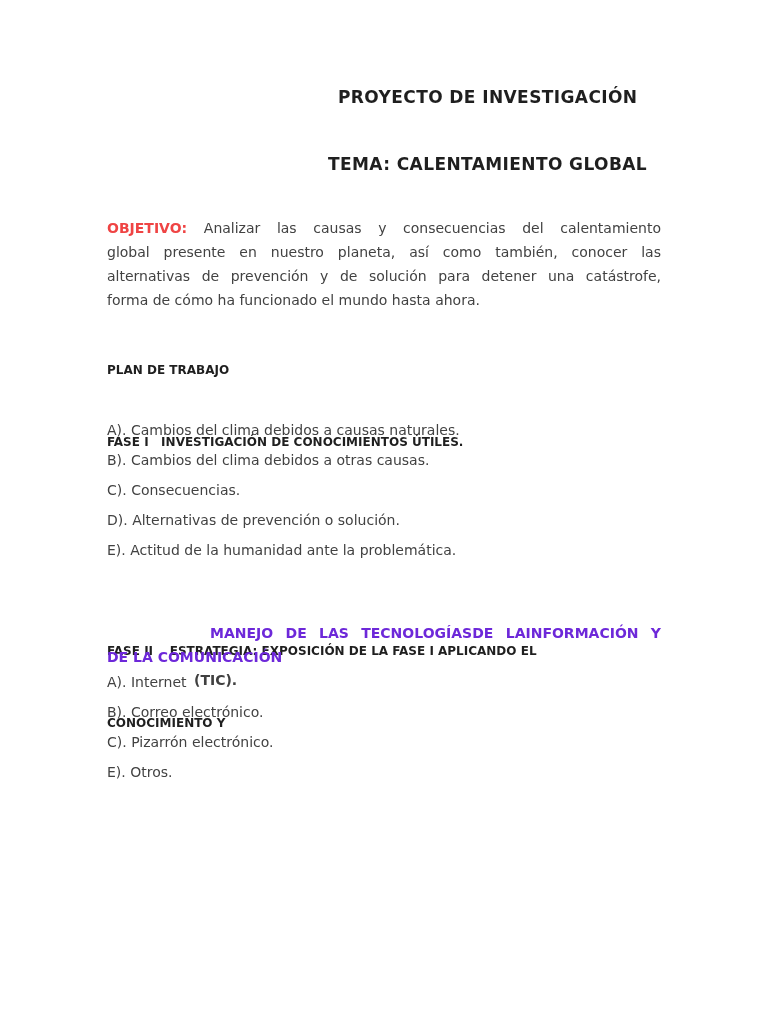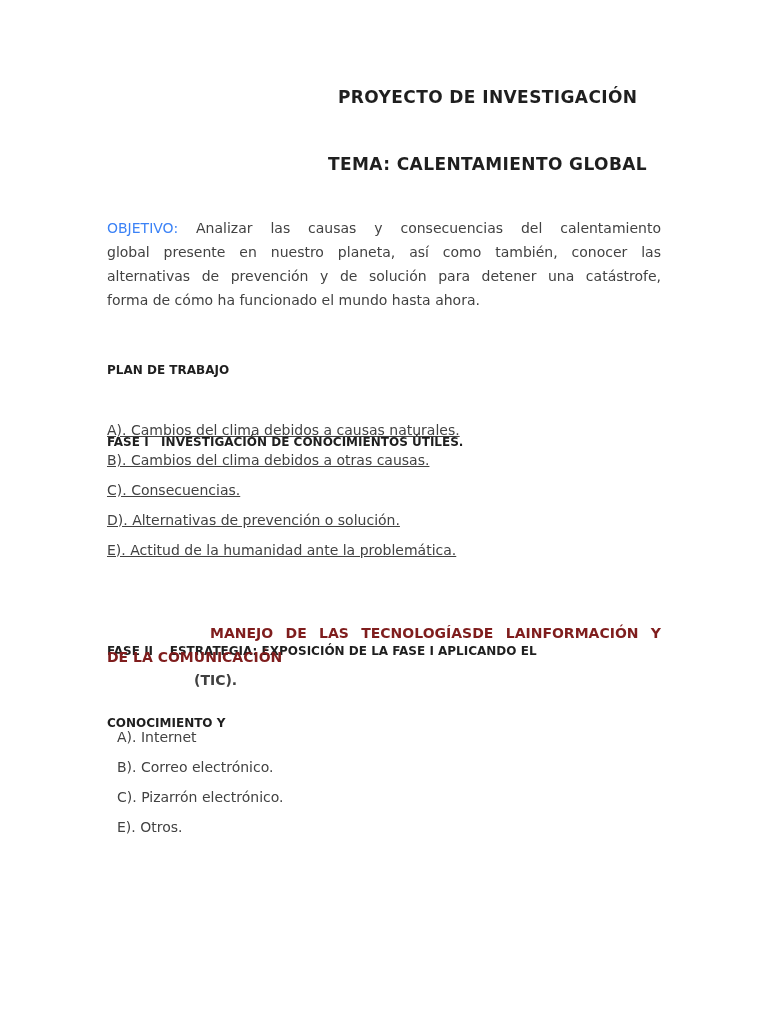--- a/index.html
+++ b/index.html
@@ -32,39 +32,39 @@
     line-height: 20px;
     letter-spacing: 0.4px;
     white-space: nowrap;
   }
   .t1 { top: 87px; margin-left: 231px; }
   .t2 { top: 154px; margin-left: 221px; }
 
   .objetivo { top: 216px; font-size: 14px; }
   .objetivo .line { line-height: 24px; }
   .just { text-align: justify; text-align-last: justify; }
-  .b { font-weight: normal; color: #3b82f6; }
+  .b { font-weight: bold; color: #ef4444; }
 
   .heading {
     font-weight: bold;
     color: #1f1f1f;
     font-size: 12px;
     line-height: 18px;
     white-space: pre-wrap;
   }
   .plan-heading  { top: 361px; }
   .fase1-heading { top: 392px; margin-top: 41px; }
 
   .list { font-size: 14px; }
   .list .item { line-height: 18px; margin-bottom: 12px; white-space: pre-wrap; }
-  .list1 { top: 421px; text-decoration: underline; }
-  .list2 { top: 728px; margin-left: 10px; }
+  .list1 { top: 421px; }
+  .list2 { top: 673px; }
 
   .fase2-heading { top: 591px; line-height: 24px; }
-  .manejo { top: 621px; font-weight: bold; color: #7f1d1d; font-size: 14px; }
+  .manejo { top: 621px; font-weight: bold; color: #6d28d9; font-size: 14px; }
   .manejo .line { line-height: 24px; }
   .manejo .l1 { text-indent: 103px; text-align: justify; text-align-last: justify; }
   .tic { top: 671px; margin-left: 87px; font-weight: bold; color: #404040; font-size: 14px; line-height: 18px; }
 </style>
 </head>
 <body>
 
 <div class="page">
   <div class="content">
 

